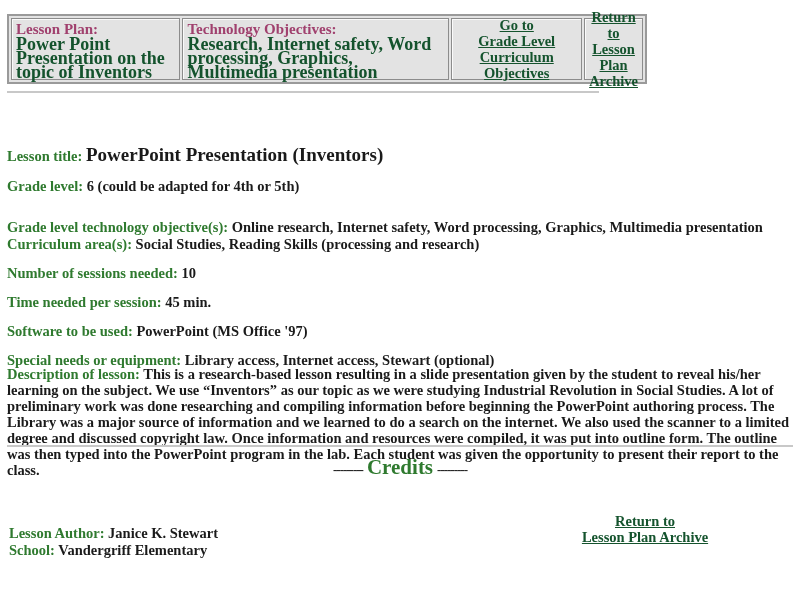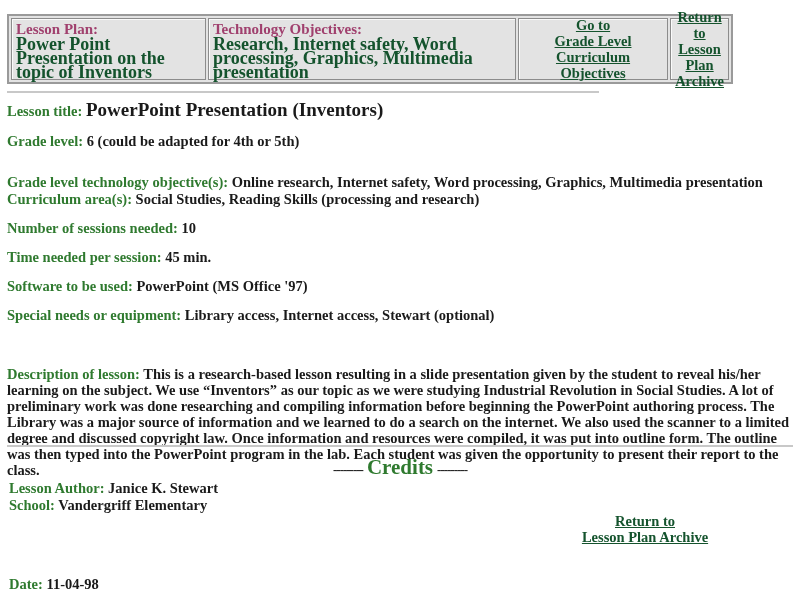--- a/index.html
+++ b/index.html
@@ -3,40 +3,40 @@
   <meta charset="utf-8">
   <style>
     html, body { margin: 0; padding: 0; background: #ffffff; }
     body {
       width: 800px; height: 600px; overflow: hidden;
       font-family: "Liberation Serif", serif;
       color: #1a1a1a;
       position: relative;
     }
     .hdr {
-      position: absolute; left: 7px; top: 14px; width: 726px; height: 70px;
+      position: absolute; left: 7px; top: 14px; width: 640px; height: 70px;
       border: 2px solid #9a9a9a; box-sizing: border-box;
       background: #e3e3e3;
       display: flex; padding: 2px; gap: 2px; justify-content: flex-end;
     }
     .cell {
       border: 1px solid #8c8c8c; box-shadow: inset 1px 1px 0 #fafafa;
       background: #e3e3e3; box-sizing: border-box; padding: 2px 4px;
       font-weight: bold;
     }
     .c1 { width: 200px; }
     .c2 { width: 316px; }
     .c3 { width: 154px; text-align: center; display:flex; align-items:center; justify-content:center; }
     .c4 { flex: 1; text-align: center; display:flex; align-items:center; justify-content:center; }
     .pink { color: #a0406e; font-size: 15px; line-height: 16px; }
     .small { font-size: 18px; line-height: 14px; color: #14532d; }
     a.lnk { color: #14532d; text-decoration: underline; font-size: 14.5px; line-height: 16px; font-weight: bold; }
     .rule { position: absolute; left: 7px; top: 91px; width: 592px; height: 0; border-top: 2px solid #c8c8c8; }
     .rule2 { position: absolute; left: 7px; top: 445px; width: 786px; height: 0; border-top: 2px solid #c8c8c8; }
-    .field { position: absolute; left: 7px; font-weight: bold; font-size: 14.5px; line-height: 17px; white-space: nowrap; }
+    .field { position: absolute; left: 7px; font-weight: bold; font-size: 14.5px; line-height: 17px; white-space: nowrap; margin-top: 45px; }
     .lbl { color: #2f7a2f; }
     .val { color: #1a1a1a; }
     .title-val { font-size: 19px; }
     .desc { position: absolute; left: 7px; top: 330px; width: 790px; font-weight: bold; font-size: 14.5px; line-height: 16px; margin-top: 36px; }
     .credits { position: absolute; left: 0; width: 800px; top: 455px; text-align: center; font-weight: bold; }
     .dash { font-size: 13px; color: #1a1a1a; letter-spacing: -1px; }
     .cred-word { color: #2f7a2f; font-size: 21px; }
     .foot-link { position: absolute; left: 560px; top: 513px; width: 170px; text-align: center; font-weight: bold; line-height: 16px; }
   </style>
 </head>

